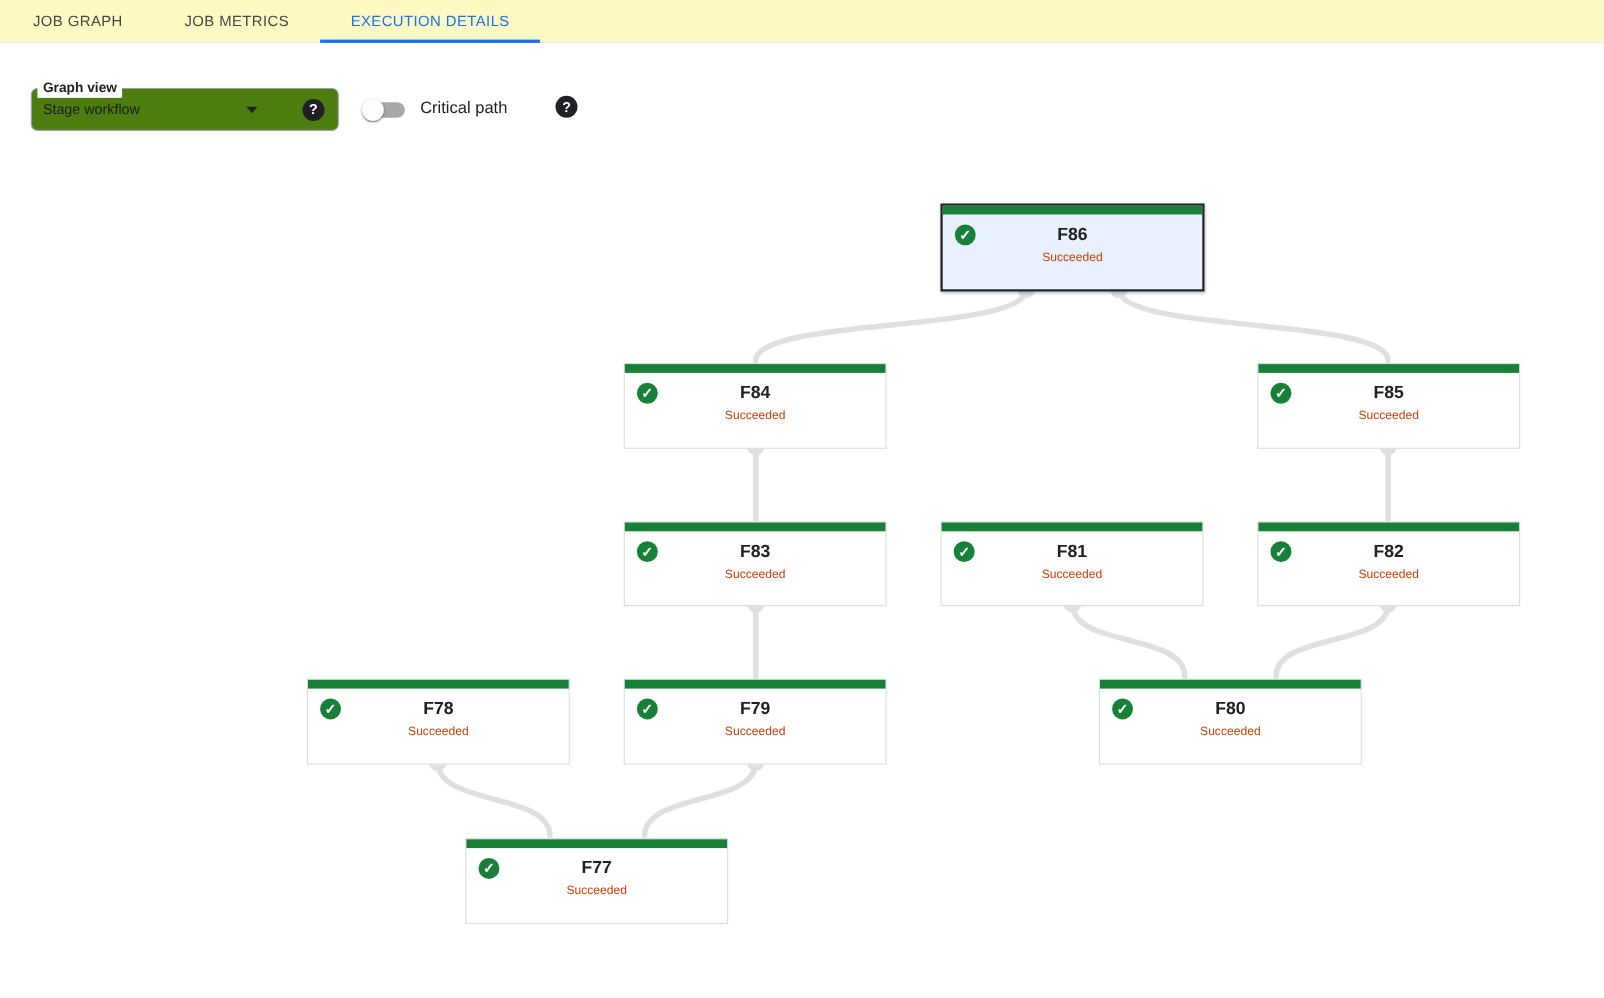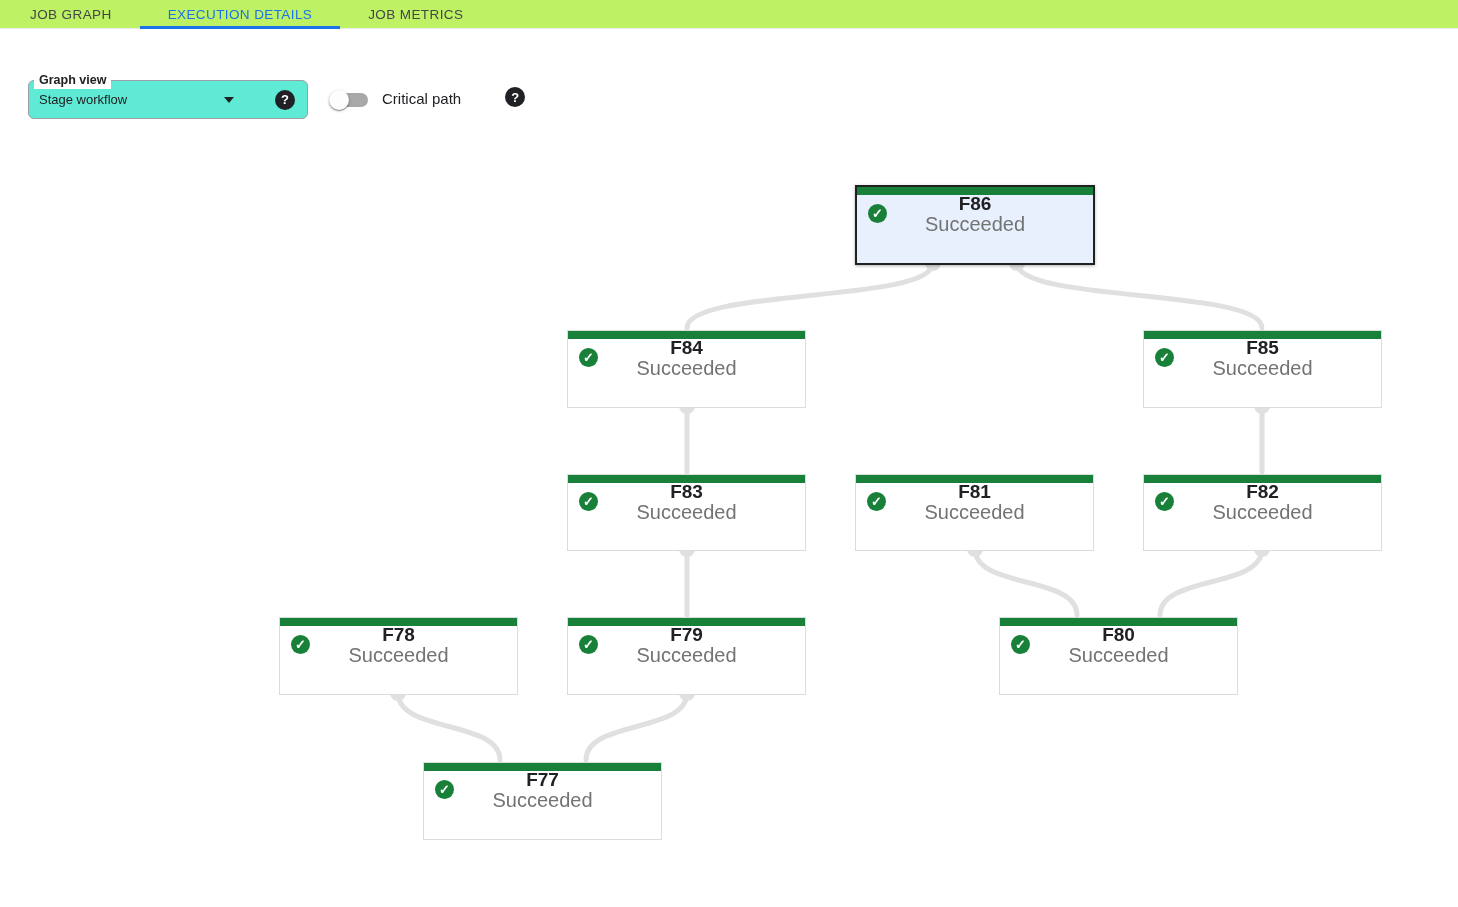--- a/index.html
+++ b/index.html
@@ -1,34 +1,34 @@
 <!DOCTYPE html>
 <html><head>
 <meta charset="utf-8">
 <style>
   * { margin:0; padding:0; box-sizing:border-box; }
   html,body { width:1458px; height:907px; background:#fff; overflow:hidden;
               font-family:"Liberation Sans", sans-serif; color:#202124; }
   body { position:relative; }
 
   
-  .tabbar { position:absolute; left:0; top:0; width:1458px; height:29px;
+  .tabbar { position:absolute; left:0; top:0; width:1458px; height:39px;
             border-bottom:1px solid #e8eaed; display:flex; align-items:stretch;
-            padding-left:2px; background:#bef264; z-index:3; }
+            padding-left:2px; background:#fef9c3; z-index:3; }
   .tab { position:relative; padding:0 28px; display:flex; align-items:center;
          font-size:13.5px; font-weight:500; letter-spacing:.4px; color:#444746;
          cursor:pointer; white-space:nowrap; }
   .tab.active { color:#1a73e8; }
   .tab.active::after { content:""; position:absolute; left:0; right:0; bottom:-1px;
          height:3px; background:#1a73e8; }
 
   
   .select-field { position:absolute; left:28px; top:80px; width:280px; height:39px;
         border:1px solid #9aa0a6; border-radius:6px; display:flex; align-items:center;
-        padding:0 12px 0 10px; background:#5eead4; z-index:3; cursor:pointer;gap:20px; }
+        padding:0 12px 0 10px; background:#4d7c0f; z-index:3; cursor:pointer;gap:20px; }
   .select-label { position:absolute; top:-9px; left:5px; background:#fff;
         padding:0 5px; font-size:12.5px; font-weight:700; color:#202124; line-height:17px; }
   .select-value { font-size:13px; color:#202124; }
   .caret { width:0; height:0; border-left:5px solid transparent;
         border-right:5px solid transparent; border-top:6px solid #202124;
         margin-left:auto; margin-right:21px; }
   .help { width:20px; height:20px; border-radius:50%; background:#202124; color:#fff;
         font-size:13px; font-weight:700; display:flex; align-items:center;
         justify-content:center; flex:0 0 auto; cursor:pointer; }
 
@@ -48,32 +48,32 @@
   .edge-dot { fill:#e0e0e0; }
 
   .node { position:absolute; width:239px; height:78px; background:#fff;
         border:1px solid #dadce0; z-index:2; cursor:pointer; }
   .node.selected { background:#e8f0fe; border:2px solid #202124;
         box-shadow:0 1px 3px rgba(0,0,0,.3); }
   .node-bar { height:8px; background:#188038; }
   .node-check { position:absolute; left:11px; top:17px; width:19px; height:19px;
         border-radius:50%; background:#188038; color:#fff; font-size:13px;
         font-weight:700; display:flex; align-items:center; justify-content:center; }
-  .node-title { text-align:center; font-size:19px; font-weight:700;
+  .node-title { margin-top:10px; text-align:center; font-size:16px; font-weight:700;
         color:#202124; line-height:17px; }
-  .node-status { margin-top:4px; text-align:center; font-size:20px; color:#737373;
+  .node-status { margin-top:4px; text-align:center; font-size:11px; color:#c2410c;
         line-height:17px; }
 </style>
 </head>
 <body>
 
 <nav class="tabbar">
     <div class="tab">JOB GRAPH</div>
+    <div class="tab">JOB METRICS</div>
     <div class="tab active">EXECUTION DETAILS</div>
-    <div class="tab">JOB METRICS</div>
   </nav>
 
 <div class="select-field">
   <span class="select-label">Graph view</span>
   <span class="select-value">Stage workflow</span>
   <span class="caret"></span>
   <span class="help">?</span>
 </div>
 
 <div class="toggle-group">

